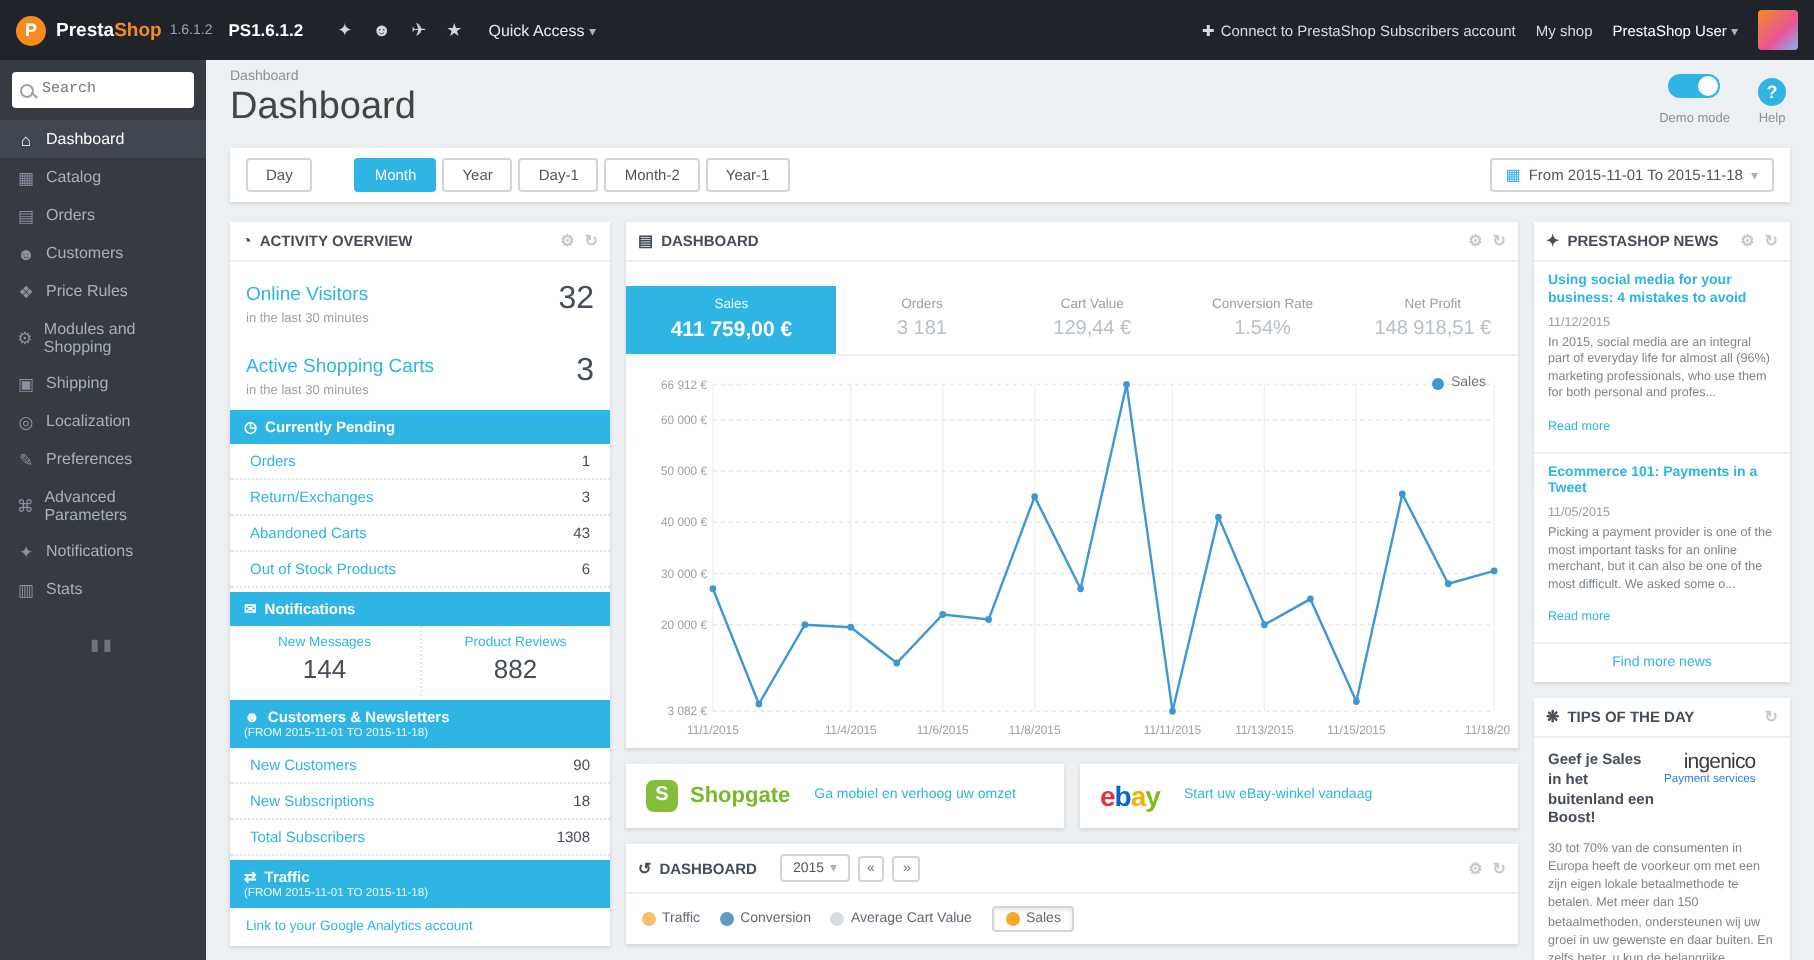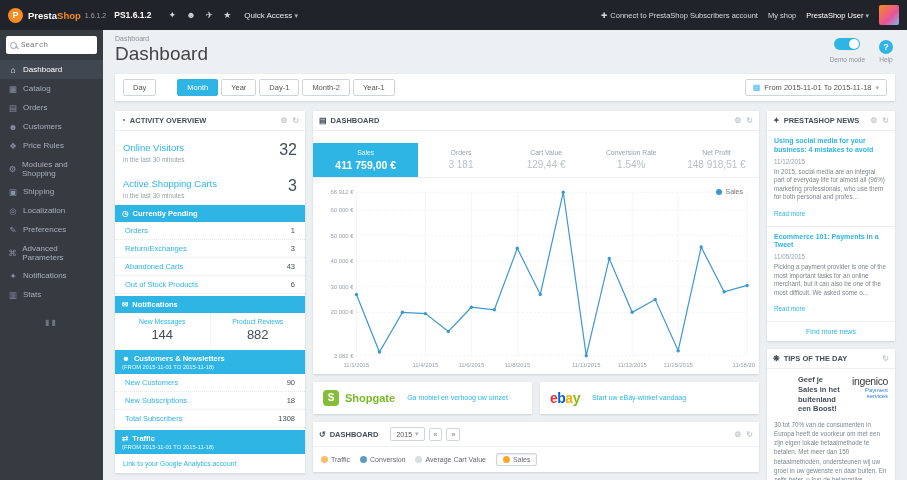--- a/index.html
+++ b/index.html
@@ -120,21 +120,21 @@
   
   .article{padding:6px 7px;border-bottom:1px solid var(--panel-border);}
   .art-title{color:var(--blue);font-size:7px;font-weight:bold;line-height:1.25;display:block;}
   .art-date{font-size:6.3px;color:var(--muted);margin:3px 0;}
   .art-text{font-size:6.3px;color:#7d868d;line-height:1.35;}
   .read-more{color:var(--blue);font-size:6.3px;display:inline-block;margin-top:2px;}
   .news-foot{text-align:center;padding:6px;font-size:7px;}
   .news-foot a{color:var(--blue);}
   .tips{margin-top:8px;}
   .tips-body{padding:6px 7px;}
-  .tips-top{display:flex;justify-content:flex-start;gap:4px;margin-left:24px;}
+  .tips-top{display:flex;justify-content:flex-start;gap:4px;}
   .tips-title{font-size:7.5px;font-weight:bold;color:var(--dark);width:54px;line-height:1.3;}
   .ingenico{text-align:right;cursor:pointer;}
   .ing-main{font-size:10.5px;font-weight:normal;color:#3b3b3b;letter-spacing:-0.4px;}
   .ing-sub{font-size:5.8px;color:#2f7ed8;}
   .tips-text{font-size:6.3px;color:#7d868d;line-height:1.45;margin-top:6px;}
 </style>
 </head>
 <body>
 
 <div class="topbar">

